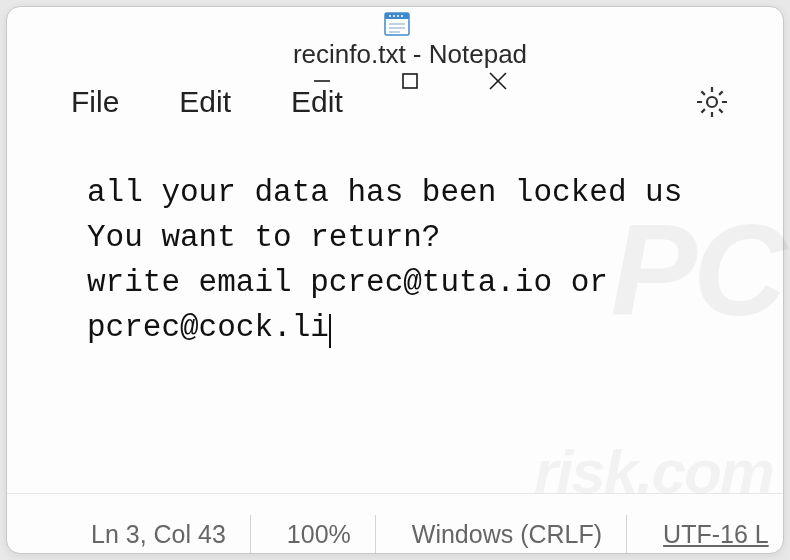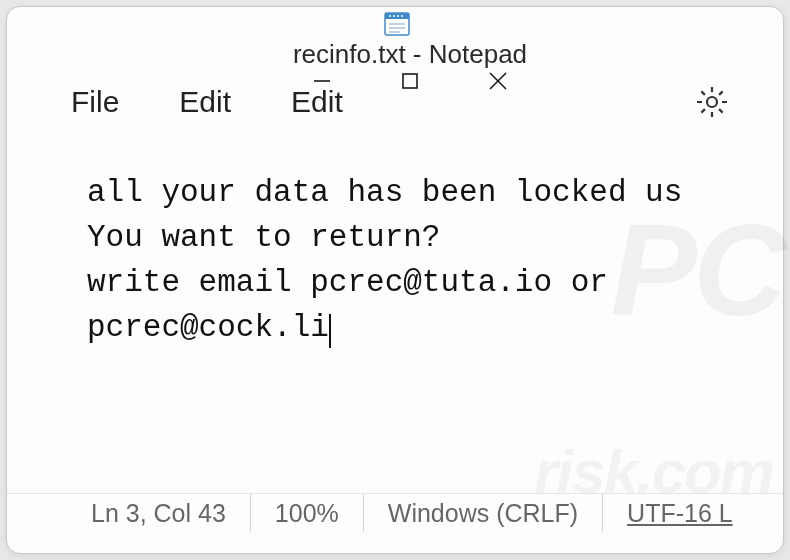--- a/index.html
+++ b/index.html
@@ -24,21 +24,21 @@
   .spacer { flex: 1; }
   .gearbtn { width: 58px; height: 58px; display:flex; align-items:center; justify-content:center; margin-right: 18px; }
   
   .editor {
     flex: 1; padding: 34px 62px 0 80px;
     font: 400 31px/1.45 "Consolas", "Courier New", monospace;
     color: #111; white-space: pre-wrap; position: relative;
   }
   .caret { display:inline-block; width:0; height:34px; border-right: 2px solid #111; vertical-align: text-top; transform: translateY(4px); }
   
-  .statusbar { height: 60px; display:flex; align-items:flex-start; font: 400 25px "Segoe UI", Arial, sans-serif; color:#666; padding-left: 60px; border-top: 1px solid #e6e6e6; }
+  .statusbar { height: 60px; display:flex; align-items:flex-end; font: 400 25px "Segoe UI", Arial, sans-serif; color:#666; padding-left: 60px; border-top: 1px solid #e6e6e6; gap: 12px; }
   .cell { padding: 0 24px; height: 38px; display:flex; align-items:center; border-right: 1px solid #d4d4d4; }
   .cell:last-child { border-right: none; padding-right: 8px; text-decoration: underline; }
   
   .wm { position:absolute; inset:0; pointer-events:none; display:flex; align-items:center; justify-content:flex-end; }
   .wm-text { font: italic 700 130px "Segoe UI", Arial, sans-serif; color: rgba(0,0,0,0.05); letter-spacing:-4px; transform: translateY(-10px); }
   .wm-sub { position:absolute; bottom: 46px; right: 10px; font: italic 700 62px "Segoe UI", Arial, sans-serif; color: rgba(0,0,0,0.045); letter-spacing:-2px; }
 </style>
 </head>
 <body>
 

